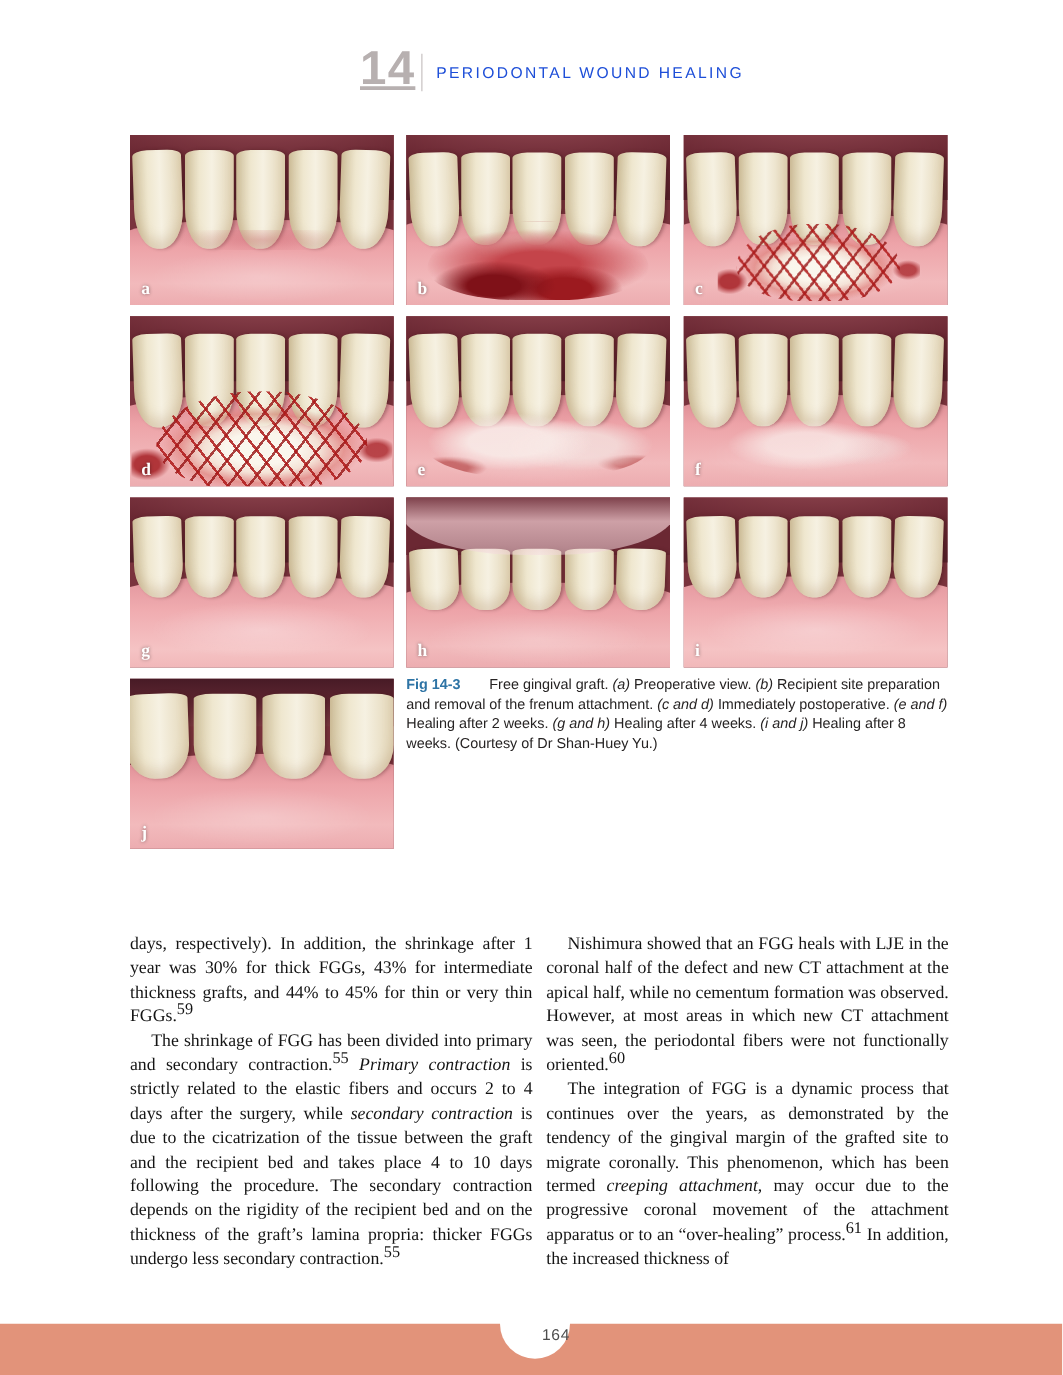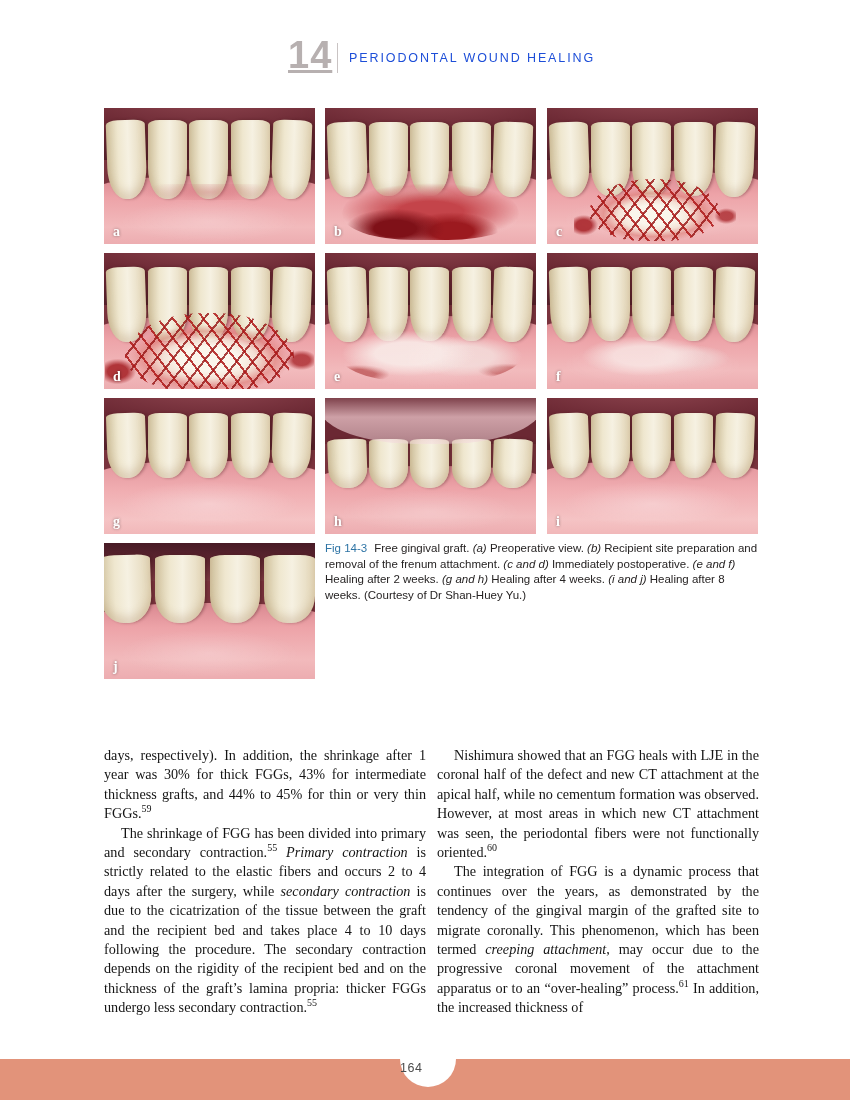--- a/index.html
+++ b/index.html
@@ -93,35 +93,35 @@
   .v-j .teeth i:nth-child(1){left:-2%;}
   .v-j .teeth i:nth-child(2){left:24%;}
   .v-j .teeth i:nth-child(3){left:50%;}
   .v-j .teeth i:nth-child(4){left:76%;}
   .v-j .teeth i:nth-child(5){display:none;}
   .v-j .ph-gum{height:60%;}
 
   
   .fig-caption{position:absolute;left:325px;top:541px;width:434px;
                font:11.5px/15.5px "Liberation Sans",sans-serif;color:#262323;text-align:left;}
-  .cap-label{color:#2e74a5;font-weight:400;margin-right:7px;}
+  .cap-label{color:#2e74a5;font-weight:700;margin-right:23px;}
   .seg-i{font-style:italic;}
-  .seg-sup{font-size:10px;vertical-align:super;line-height:0;}
+  .seg-sup{font-size:13px;vertical-align:super;line-height:0;}
 
   
   .col{position:absolute;top:746px;width:322px;}
   .col-left{left:104px;}
   .col-right{left:437px;}
   .para{margin:0;text-align:justify;font:14.2px/19.4px "Liberation Serif",serif;color:#141414;}
   .indent{text-indent:17px;}
 
   
   .footer-bar{position:absolute;left:0;top:1059px;width:850px;height:41px;background:#e2937a;}
   .page-circle{position:absolute;left:400px;top:1031px;width:56px;height:56px;border-radius:50%;
-               background:#fff;text-align:left;}
+               background:#fff;text-align:right;}
   .page-circle span{display:inline-block;margin-top:30px;font:12.5px "Liberation Sans",sans-serif;
                     color:#4c4c4c;letter-spacing:.5px;}
 </style>
 </head>
 <body>
 
 <div class="page">
 
   <span class="ch-num">14</span>
   <span class="ch-divider"></span>

